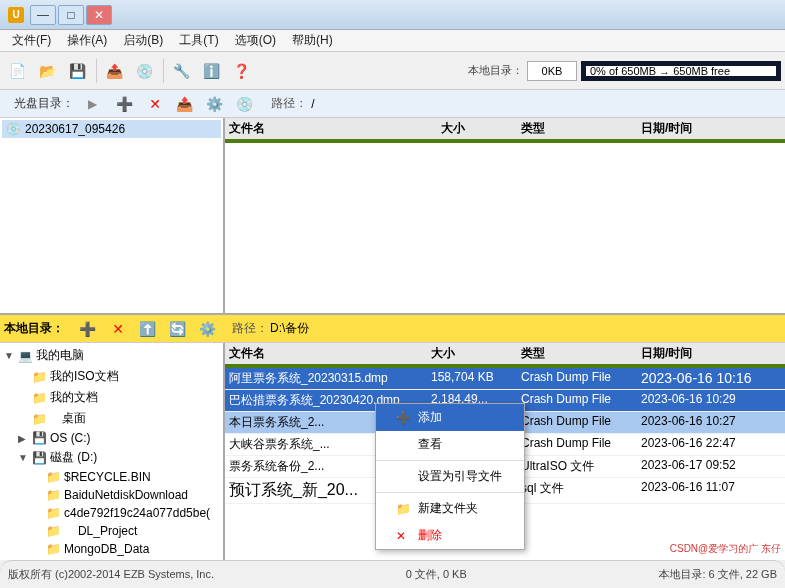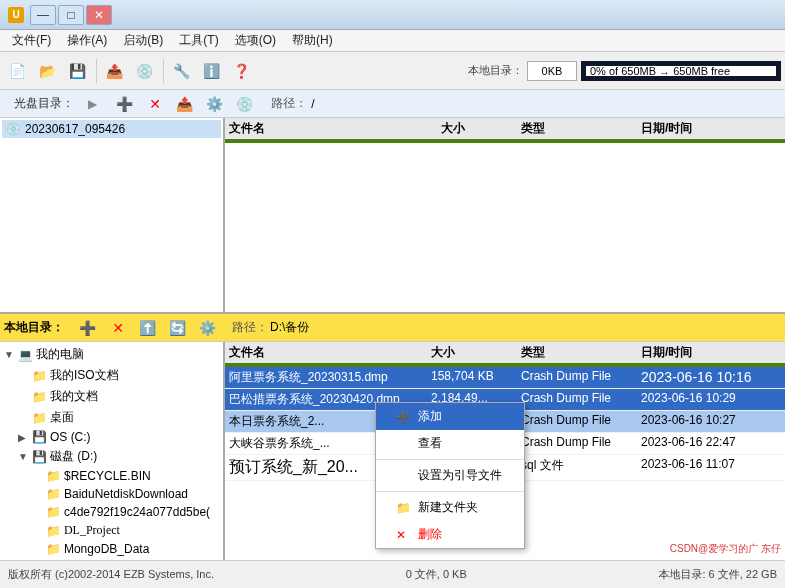--- a/index.html
+++ b/index.html
@@ -64,21 +64,21 @@
     .tree-node-item { display: flex; align-items: center; padding: 2px 2px; cursor: pointer; }
     .expand-icon { width: 14px; font-size: 10px; color: #555; display: inline-block; }
     
     
     .file-list-header { display: flex; background: #e8e8e8; border-bottom: 4px solid #4d7c0f; padding: 2px 4px; font-size: 12px; font-weight: bold; position: sticky; top: 0; }
     .file-row { display: flex; padding: 2px 4px; font-size: 12px; border-bottom: 1px solid #f0f0f0; cursor: pointer; }
     .file-row.selected { background: #316ac5; color: white; }
     .file-row.selected-light { background: #a8c8f0; color: black; }
     
     
-    .status-bar { height: 28px; background: #f0f0f0; border-top: 1px solid #ccc; display: flex; align-items: center; padding: 0 8px; font-size: 11px; color: #444; justify-content: space-between; }
+    .status-bar { height: 28px; background: #f0f0f0; border-top: 1px solid #ccc; display: flex; align-items: center; padding: 0 8px; font-size: 11px; color: #444; justify-content: space-between; border-radius: 12px; }
 
     
     .context-menu { position: absolute; background: white; border: 1px solid #aaa; box-shadow: 2px 2px 6px rgba(0,0,0,0.3); z-index: 100; min-width: 150px; }
     .ctx-item { padding: 5px 20px; font-size: 12px; cursor: pointer; display: flex; align-items: center; gap: 6px; }
     .ctx-item.active { background: #316ac5; color: white; }
     .ctx-sep { height: 1px; background: #ddd; margin: 2px 0; }
     .ctx-icon { width: 16px; font-size: 12px; }
   </style>
 </head>
 <body>
@@ -191,21 +191,21 @@
           <span style="margin-left:3px;">我的ISO文档</span>
         </div>
         <div class="tree-node-item" style="padding-left:16px;">
           <span class="expand-icon"> </span>
           <span>📁</span>
           <span style="margin-left:3px;">我的文档</span>
         </div>
         <div class="tree-node-item" style="padding-left:16px;">
           <span class="expand-icon"> </span>
           <span>📁</span>
-          <span style="margin-left:3px;">桌面</span>
+          <span style="margin-left:15px;">桌面</span>
         </div>
         <div class="tree-node-item" style="padding-left:16px;">
           <span class="expand-icon">▶</span>
           <span>💾</span>
           <span style="margin-left:3px;">OS (C:)</span>
         </div>
         <div class="tree-node-item" style="padding-left:16px;">
           <span class="expand-icon">▼</span>
           <span>💾</span>
           <span style="margin-left:3px;">磁盘 (D:)</span>
@@ -221,21 +221,21 @@
           <span style="margin-left:3px;">BaiduNetdiskDownload</span>
         </div>
         <div class="tree-node-item" style="padding-left:30px;">
           <span class="expand-icon"> </span>
           <span>📁</span>
           <span style="margin-left:3px;">c4de792f19c24a077dd5be(</span>
         </div>
         <div class="tree-node-item" style="padding-left:30px;">
           <span class="expand-icon"> </span>
           <span>📁</span>
-          <span style="margin-left:3px;font-family:Liberation Serif, serif;">DL_Project</span>
+          <span style="margin-left:17px;">DL_Project</span>
         </div>
         <div class="tree-node-item" style="padding-left:30px;">
           <span class="expand-icon"> </span>
           <span>📁</span>
           <span style="margin-left:3px;">MongoDB_Data</span>
         </div>
       </div>
 
       <div class="local-files">
         <div class="file-list-header">
@@ -263,20 +263,26 @@
           <span style="width:120px; font-size:12px;">Crash Dump File</span>
           <span style="width:140px; font-size:12px;">2023-06-16 10:27</span>
         </div>
         <div class="file-row">
           <span class="col-name" style="flex:3; font-size:12px;">大峡谷票务系统_...</span>
           <span style="width:90px; font-size:12px;"></span>
           <span style="width:120px; font-size:12px;">Crash Dump File</span>
           <span style="width:140px; font-size:12px;">2023-06-16 22:47</span>
         </div>
         <div class="file-row">
+          <span class="col-name" style="flex:3; font-size:12px;">票务系统备份_2...</span>
+          <span style="width:90px; font-size:12px;">9...</span>
+          <span style="width:120px; font-size:12px;">UltraISO 文件</span>
+          <span style="width:140px; font-size:12px;">2023-06-17 09:52</span>
+        </div>
+        <div class="file-row">
           <span class="col-name" style="flex:3; font-size:16px;">预订系统_新_20...</span>
           <span style="width:90px; font-size:12px;"></span>
           <span style="width:120px; font-size:12px;">sql 文件</span>
           <span style="width:140px; font-size:12px;">2023-06-16 11:07</span>
         </div>
 
         <div class="context-menu" style="top: 60px; left: 150px;">
           <div class="ctx-item active">
             <span class="ctx-icon">➕</span>
             <span>添加</span>

